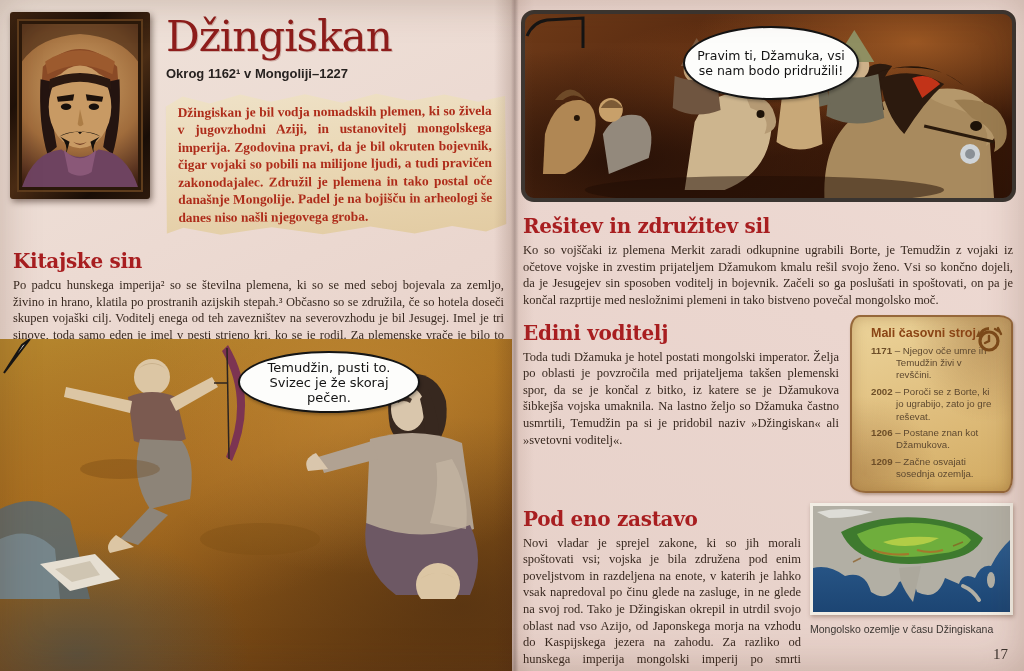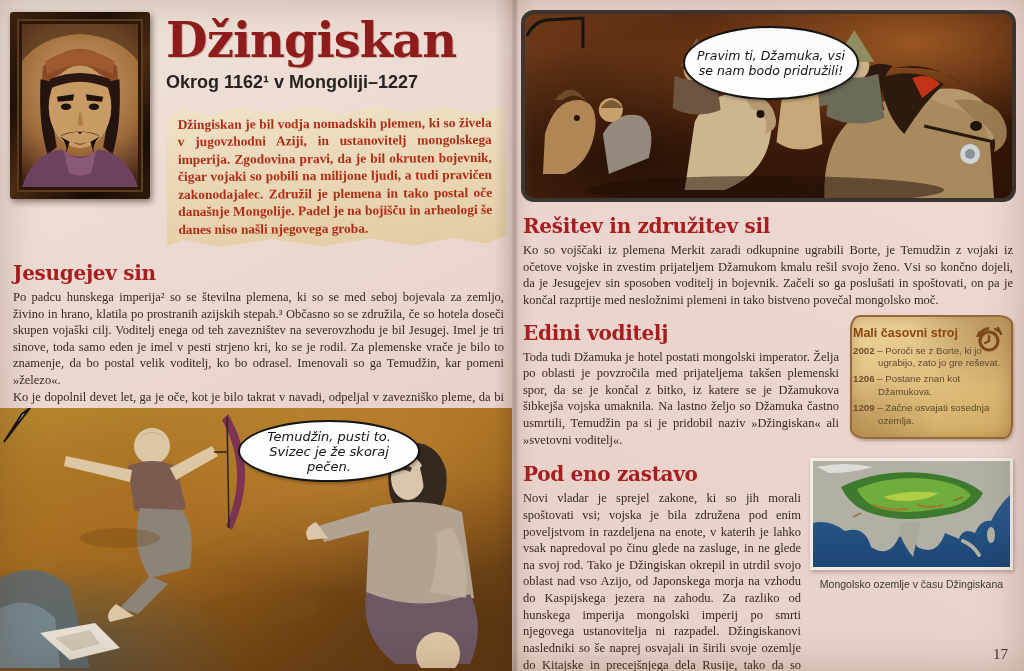--- a/index.html
+++ b/index.html
@@ -20,82 +20,82 @@
               background-image:
                 radial-gradient(circle at 12px 12px, #8a6a3a 3px, transparent 4px),
                 radial-gradient(circle at calc(100% - 12px) 12px, #8a6a3a 3px, transparent 4px),
                 radial-gradient(circle at 12px calc(100% - 12px), #8a6a3a 3px, transparent 4px),
                 radial-gradient(circle at calc(100% - 12px) calc(100% - 12px), #8a6a3a 3px, transparent 4px),
                 linear-gradient(135deg,#3a2210 0%,#1c0f07 30%,#4a2c14 55%,#190d06 80%,#2e1a0c 100%); }
   .portrait-mid { width:100%; height:100%; border:2px solid #5e3c1c; background:#2a180a; padding:3px; }
   .portrait-art { width:100%; height:100%; overflow:hidden;
                   background:radial-gradient(circle at 50% 38%, #cfa268 0%, #a06c3c 55%, #5a3420 85%, #33190e 100%); }
   .lp-head { margin-left:166px; padding-top:16px; padding-right:10px; }
-  .lp-title { font-family:"DejaVu Serif", serif; font-weight:bold; font-size:48px; line-height:1;
+  .lp-title { font-family:"DejaVu Serif", serif; font-weight:normal; font-size:42px; line-height:1;
               color:#8e1d1b; letter-spacing:-1px; text-shadow:1px 1px 0 rgba(120,40,30,.25); }
-  .lp-sub { margin-top:8px; font-family:"Liberation Sans", sans-serif; font-weight:bold; font-size:18px; color:#272220; }
+  .lp-sub { margin-top:8px; font-family:"Liberation Sans", sans-serif; font-weight:bold; font-size:13px; color:#272220; }
   .lp-intro { margin:10px 6px 0 166px; padding:12px 14px 12px 12px; transform:rotate(-.4deg);
               background:linear-gradient(175deg,#efe2c8 0%,#e9d6b2 55%,#e2cba2 100%);
               clip-path:polygon(0% 10%,5% 3%,13% 8%,22% 2%,31% 7%,41% 2%,52% 8%,62% 2%,72% 7%,82% 3%,92% 8%,100% 4%,100% 92%,94% 97%,84% 93%,73% 98%,60% 93%,46% 98%,31% 93%,16% 98%,5% 93%,0% 97%);
               font-weight:bold; font-size:13.4px; line-height:1.3; color:#ae2c1a; text-align:justify;
               box-shadow:1px 2px 3px rgba(90,60,30,.25); }
   .lp-sections { margin:6px 8px 0 13px; }
   .heading { font-family:"DejaVu Serif", serif; font-weight:bold; font-size:20px; color:#a81e20;
              margin:12px 0 4px; letter-spacing:-.3px; }
   .body-text { font-size:12.5px; line-height:1.33; color:#37281f; text-align:justify; }
 
-  .lp-art { position:absolute; left:0; right:0; bottom:0; height:263px; z-index:2; overflow:hidden;
+  .lp-art { position:absolute; left:0; right:0; bottom:0; height:332px; z-index:2; overflow:hidden;
             background:
               radial-gradient(ellipse at 15% 95%, rgba(60,80,90,.55) 0%, transparent 28%),
               radial-gradient(ellipse at 70% 20%, rgba(200,140,60,.55) 0%, transparent 45%),
               radial-gradient(ellipse at 30% 40%, rgba(170,110,40,.5) 0%, transparent 50%),
               radial-gradient(ellipse at 90% 80%, rgba(70,40,15,.6) 0%, transparent 50%),
               linear-gradient(165deg,#b5862e 0%,#a8701f 35%,#8a5618 65%,#6b3f12 100%); }
   .lp-art svg { position:absolute; inset:0; }
 
   .bubble { position:absolute; background:#fdfdfb; border:2px solid #141414; border-radius:50%;
             display:flex; align-items:center; justify-content:center; text-align:center;
             font-family:"DejaVu Sans", sans-serif; color:#141414; z-index:10;
-            box-shadow:1px 2px 3px rgba(0,0,0,.25);font-style:italic; }
+            box-shadow:1px 2px 3px rgba(0,0,0,.25); }
   .bubble-left { left:238px; top:12px; width:182px; height:62px; font-size:13px; padding:6px 16px; }
   .bubble-tail-left { position:absolute; left:254px; top:68px; z-index:11; }
   .bubble-right { left:158px; top:12px; width:176px; height:74px; font-size:12.5px; padding:6px 12px; }
   .bubble-pointer { position:absolute; left:328px; top:8px; z-index:11; }
 
   
   .rp-art { position:relative; margin:10px 8px 0 9px; height:192px; border-radius:13px;
             border:4px solid #3a3531; overflow:hidden;
             background:
               radial-gradient(ellipse at 80% 15%, rgba(190,110,45,.7) 0%, transparent 40%),
               radial-gradient(ellipse at 20% 80%, rgba(30,12,5,.8) 0%, transparent 55%),
               radial-gradient(ellipse at 45% 40%, rgba(150,80,30,.5) 0%, transparent 45%),
               linear-gradient(140deg,#6e3a18 0%,#53270f 40%,#3c1a09 75%,#2c1206 100%); }
   .rp-art svg { position:absolute; inset:0; }
   .rp-content { padding:0 11px 0 11px; }
   .row2 { display:flex; gap:11px; align-items:flex-start; }
   .row2 .col-text { flex:1; }
-  .timeline { width:163px; margin-top:6px; position:relative; padding:9px 1px 10px;
+  .timeline { width:163px; margin-top:6px; position:relative; padding:9px 19px 10px;
               background:
                 radial-gradient(ellipse at 85% 10%, rgba(120,70,25,.35) 0%, transparent 40%),
                 radial-gradient(ellipse at 8% 90%, rgba(120,70,25,.3) 0%, transparent 35%),
                 linear-gradient(160deg,#ecd49b 0%,#dfbd7c 55%,#d2ab62 100%);
               border:2px solid #96683a; border-radius:10px 14px 9px 16px / 14px 9px 15px 10px;
               box-shadow:1px 2px 3px rgba(90,50,20,.35), inset 0 0 14px rgba(130,80,30,.35); }
   .tl-title { font-family:"Liberation Sans", sans-serif; font-weight:bold; font-size:12.5px; color:#8a4516; margin-bottom:5px; width:112px; }
   .tl-icon { position:absolute; top:8px; right:8px; }
   .tl-entry { font-family:"Liberation Sans", sans-serif; font-size:9.7px; line-height:1.28; color:#5e4930;
               padding-left:25px; text-indent:-25px; margin-top:4px; }
   .tl-year { font-weight:bold; color:#6d4e28; }
 
   .row3 { display:flex; gap:9px; align-items:flex-start; margin-top:2px; }
   .row3 .col-text { flex:1; }
   .map-col { width:203px; margin-top:8px; }
   .map-frame { background:#f2ede4; padding:3px; box-shadow:1px 2px 4px rgba(80,50,30,.35); }
   .map-frame svg { display:block; }
-  .map-caption { margin-top:8px; text-align:center; font-family:"Liberation Sans", sans-serif;
+  .map-caption { margin-top:8px; font-family:"Liberation Sans", sans-serif;
                  font-size:10.5px; color:#3c3733; }
   .page-num { position:absolute; right:16px; bottom:8px; font-size:15px; font-weight:normal; color:#3a332e; }
 </style>
 </head>
 <body>
 
 <div class="spread">
 
   <div class="page page-left">
 
@@ -127,21 +127,21 @@
     </div>
 
     <div class="lp-head">
       <div class="lp-title">Džingiskan</div>
       <div class="lp-sub">Okrog 1162¹ v Mongoliji–1227</div>
     </div>
 
     <div class="lp-intro">Džingiskan je bil vodja nomadskih plemen, ki so živela v jugovzhodni Aziji, in ustanovitelj mongolskega imperija. Zgodovina pravi, da je bil okruten bojevnik, čigar vojaki so pobili na milijone ljudi, a tudi pravičen zakonodajalec. Združil je plemena in tako postal oče današnje Mongolije. Padel je na bojišču in arheologi še danes niso našli njegovega groba.</div>
 
     <div class="lp-sections">
-      <div class="heading">Jesugejev sin</div>
+      <div class="heading">Kitajske sin</div>
       <p class="body-text">Po padcu hunskega imperija² so se številna plemena, ki so se med seboj bojevala za zemljo, živino in hrano, klatila po prostranih azijskih stepah.³ Občasno so se združila, če so hotela doseči skupen vojaški cilj. Voditelj enega od teh zavezništev na severovzhodu je bil Jesugej. Imel je tri sinove, toda samo eden je imel v pesti strjeno kri, ko se je rodil. Za plemenske vrače je bilo to znamenje, da bo postal velik voditelj, ko bo odrasel. Imenovali so ga Temudžin, kar pomeni »železo«.</p>
       <p class="body-text">Ko je dopolnil devet let, ga je oče, kot je bilo takrat v navadi, odpeljal v zavezniško pleme, da bi služil družini, katere hči Borte naj bi postala njegova žena. Na poti domov je Jesugej naletel na Tatare,⁴ ki so ga zastrupili. Temudžin se je takoj vrnil, da bi prevzel očetovo mesto na prestolu, toda Jesugejevi tovariši niso hoteli imeti za poveljnika tako mladega fanta. Ne da bi se zmenili za prerokbo, so izbrali drugega voditelja, Temudžin pa je bil prisiljen še naprej v revščini živeti s svojima bratoma, jedli so korenike, mrhovino vodnih bivolov in majhne živali, ki jih je ujel.</p>
     </div>
 
     <div class="lp-art">
       <svg viewBox="0 0 512 260" width="512" height="260" preserveAspectRatio="none">
         <path d="M0,170 Q40,150 70,180 L90,260 L0,260 Z" fill="#5c6b72" opacity=".85"></path>
         <path d="M0,200 Q30,185 55,210 L60,260 L0,260 Z" fill="#7e919a" opacity=".7"></path>
         <path d="M40,225 L95,215 L120,240 L70,252 Z" fill="#e6dfd2"></path>
         <path d="M55,230 L90,222 L100,236 L72,243 Z" fill="#cfc5b2"></path>
@@ -247,20 +247,21 @@
         </div>
         <div class="timeline">
           <svg class="tl-icon" width="30" height="30" viewBox="0 0 30 30">
             <circle cx="16" cy="16" r="9" fill="none" stroke="#7c4a1a" stroke-width="3.2"></circle>
             <path d="M16,11 V16 L12,18" fill="none" stroke="#7c4a1a" stroke-width="2.4" stroke-linecap="round"></path>
             <path d="M7,10 Q9,4 16,3.5" fill="none" stroke="#7c4a1a" stroke-width="3.2"></path>
             <path d="M3,12 L8,12 L6,5 Z" fill="#7c4a1a"></path>
             <path d="M22,4 L27,7 M25,3 L28,9" stroke="#7c4a1a" stroke-width="2.4" stroke-linecap="round"></path>
           </svg>
           <div class="tl-title">Mali časovni stroj</div>
+          <div class="tl-entry"><span class="tl-year">1171</span> <span>– Njegov oče umre in Temudžin živi v revščini.</span></div>
           <div class="tl-entry"><span class="tl-year">2002</span> <span>– Poroči se z Borte, ki jo ugrabijo, zato jo gre reševat.</span></div>
           <div class="tl-entry"><span class="tl-year">1206</span> <span>– Postane znan kot Džamukova.</span></div>
           <div class="tl-entry"><span class="tl-year">1209</span> <span>– Začne osvajati sosednja ozemlja.</span></div>
         </div>
       </div>
 
       <div class="row3">
         <div class="col-text">
           <div class="heading">Pod eno zastavo</div>
           <p class="body-text">Novi vladar je sprejel zakone, ki so jih morali spoštovati vsi; vojska je bila združena pod enim poveljstvom in razdeljena na enote, v katerih je lahko vsak napredoval po činu glede na zasluge, in ne glede na svoj rod. Tako je Džingiskan okrepil in utrdil svojo oblast nad vso Azijo, od Japonskega morja na vzhodu do Kaspijskega jezera na zahodu. Za razliko od hunskega imperija mongolski imperij po smrti njegovega ustanovitelja ni razpadel. Džingiskanovi nasledniki so še naprej osvajali in širili svoje ozemlje do Kitajske in precejšnjega dela Rusije, tako da so prišli do vzhodne Evrope.⁵</p>

